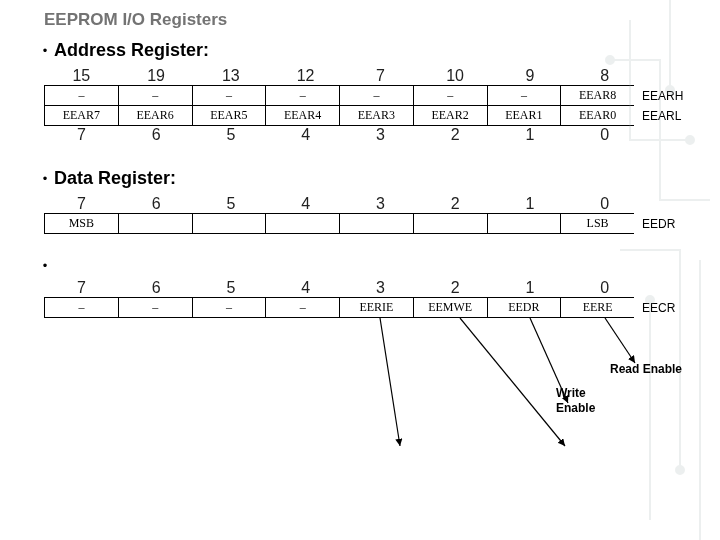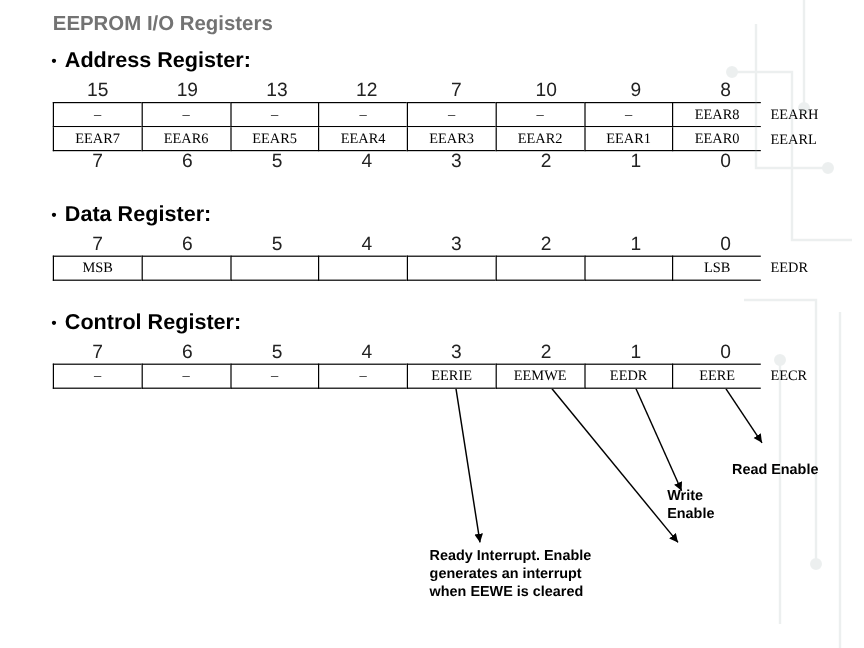--- a/index.html
+++ b/index.html
@@ -8,21 +8,21 @@
   .bullet-row{display:flex;align-items:center;padding:2px 0 6px 36px}
   .bullet{width:18px;text-align:center;font-size:13px}
   .blabel{font-weight:bold;font-size:18px}
   .reg-wrap{padding:0 26px 0 44px}
   .bitnums{display:flex;font-size:16px;color:#222;font-family:Liberation Sans, sans-serif}
   .bitnums .c{flex:1;text-align:center}
   .bitnums .tail{width:52px}
   .regrow{display:flex;align-items:stretch}
   .regrow .cell{flex:1;border:1px solid #000;border-right:none;text-align:center;font-family:"Times New Roman",serif;font-size:12px;padding:2px 0;background:#fff}
   .regrow .cell:last-of-type{border-right:1px solid #000}
-  .regrow .tail{width:52px;font-family:Liberation Serif, serif;font-size:12px;padding:2px 0 2px 8px;display:flex;align-items:center}
+  .regrow .tail{width:52px;font-family:Liberation Sans, sans-serif;font-size:12px;padding:2px 0 2px 8px;display:flex;align-items:center}
   .addr-block .regrow+.regrow .cell{border-top:none}
   .spacer{height:22px}
   .anno-area{position:relative;height:210px}
   .anno{position:absolute;font-size:12px;font-weight:bold;line-height:1.25}
   svg.arrows{position:absolute;left:0;top:0;pointer-events:none}
 </style>
 </head>
 <body>
 
 <svg class="deco" viewBox="0 0 120 540">
@@ -122,21 +122,20 @@
     <div class="cell"></div>
     <div class="cell">LSB</div>
     <div class="tail">EEDR</div>
   </div>
 </div>
 
 <div class="spacer"></div>
 
 <div class="bullet-row">
   <span class="bullet">•</span>
-  <span class="blabel">Control Register:</span>
 </div>
 <div class="reg-wrap">
   <div class="bitnums">
     <div class="c">7</div>
     <div class="c">6</div>
     <div class="c">5</div>
     <div class="c">4</div>
     <div class="c">3</div>
     <div class="c">2</div>
     <div class="c">1</div>
@@ -161,18 +160,16 @@
     <defs>
         <marker id="ah" markerWidth="8" markerHeight="8" refX="6" refY="3" orient="auto">
           <path d="M0,0 L6,3 L0,6 Z" fill="#000"></path>
         </marker>
       </defs>
     <line x1="605" y1="0" x2="635" y2="45" stroke="#000" stroke-width="1.2" marker-end="url(#ah)"></line>
     <line x1="530" y1="0" x2="568" y2="85" stroke="#000" stroke-width="1.2" marker-end="url(#ah)"></line>
     <line x1="460" y1="0" x2="565" y2="128" stroke="#000" stroke-width="1.2" marker-end="url(#ah)"></line>
     <line x1="380" y1="0" x2="400" y2="128" stroke="#000" stroke-width="1.2" marker-end="url(#ah)"></line>
   </svg>
-  <div class="anno" style="left:610px;top:60px">Read Enable</div>
-  <div class="anno" style="left:556px;top:82px;width:60px;white-space:pre-line">Write
+  <div class="anno" style="left:610px;top:44px">Read Enable</div>
+  <div class="anno" style="left:556px;top:68px;width:60px;white-space:pre-line">Write
 Enable</div>
-  <div class="anno" style="left:358px;top:132px;width:140px;white-space:pre-line">Ready Interrupt. Enable
-generates an interrupt when EEWE is cleared</div>
 </div>
 
 </body></html>

